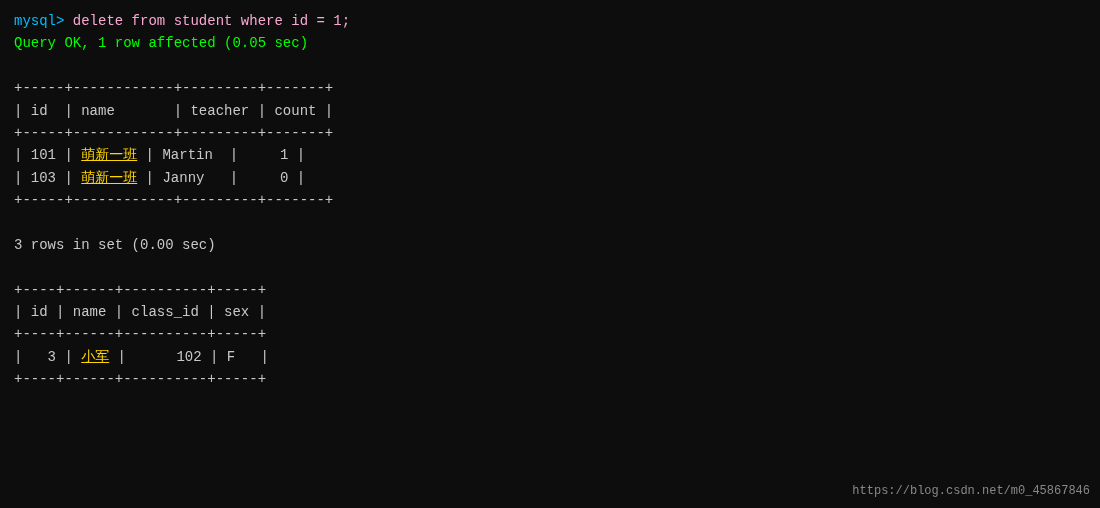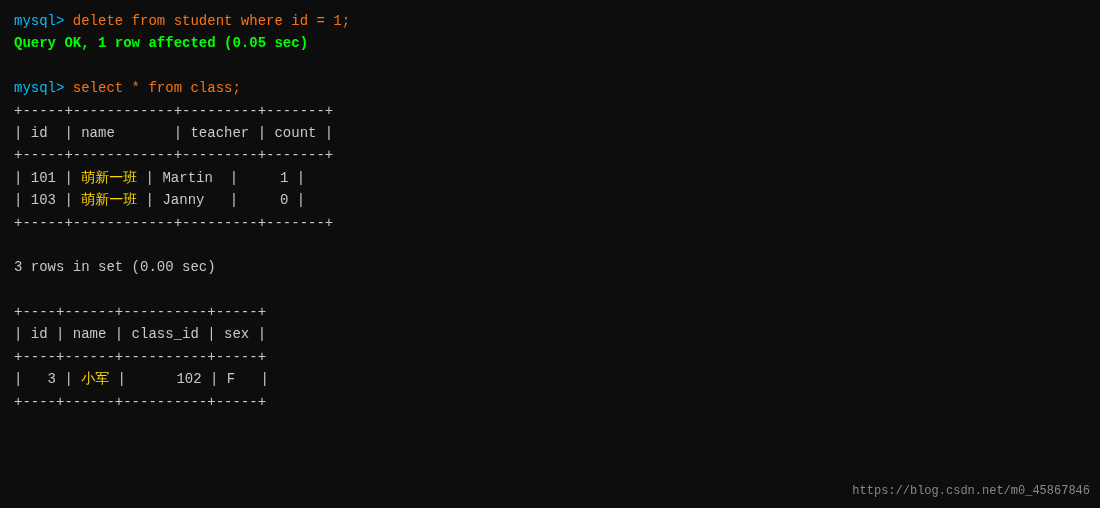--- a/index.html
+++ b/index.html
@@ -8,41 +8,40 @@
       color: #c8c8c8;
       font-family: 'Courier New', Courier, monospace;
       font-size: 14px;
       width: 1100px;
       height: 508px;
       overflow: hidden;
       padding: 10px 14px;
       position: relative;
     }
     .prompt { color: #00bfff; margin-top: 36px; }
-    .command { color: #f97316; }
-    .ok-text { color: #00ff00; font-weight: bold; }
-    .chinese-text { color: #ffd700; }
+    .command { color: #f9a8d4; }
+    .ok-text { color: #00ff00; }
+    .chinese-text { color: #ffd700; text-decoration: underline; }
     .line { line-height: 1.6; white-space: pre; }
     .watermark {
       position: absolute;
       bottom: 10px;
       right: 10px;
       color: #888;
       font-size: 12px;
       text-align: center;
     }
   </style>
 </head>
 <body>
 
 <div id="terminal-output">
     <div class="line"><span class="prompt">mysql&gt; </span><span class="command">delete from student where id = 1;</span></div>
     <div class="line"><span class="ok-text">Query OK, 1 row affected (0.05 sec)</span></div>
     <div class="line"> </div>
-    <div class="line"><span class="prompt">mysql&gt; </span><span class="command">select * from class;</span></div>
     <div class="line">+-----+------------+---------+-------+</div>
     <div class="line">| id  | name       | teacher | count |</div>
     <div class="line">+-----+------------+---------+-------+</div>
     <div class="line">| 101 | <span class="chinese-text">萌新一班</span> | Martin  |     1 |</div>
     <div class="line">| 103 | <span class="chinese-text">萌新一班</span> | Janny   |     0 |</div>
     <div class="line">+-----+------------+---------+-------+</div>
     <div class="line"> </div>
     <div class="line">3 rows in set (0.00 sec)</div>
     <div class="line"> </div>
     <div class="line">+----+------+----------+-----+</div>

